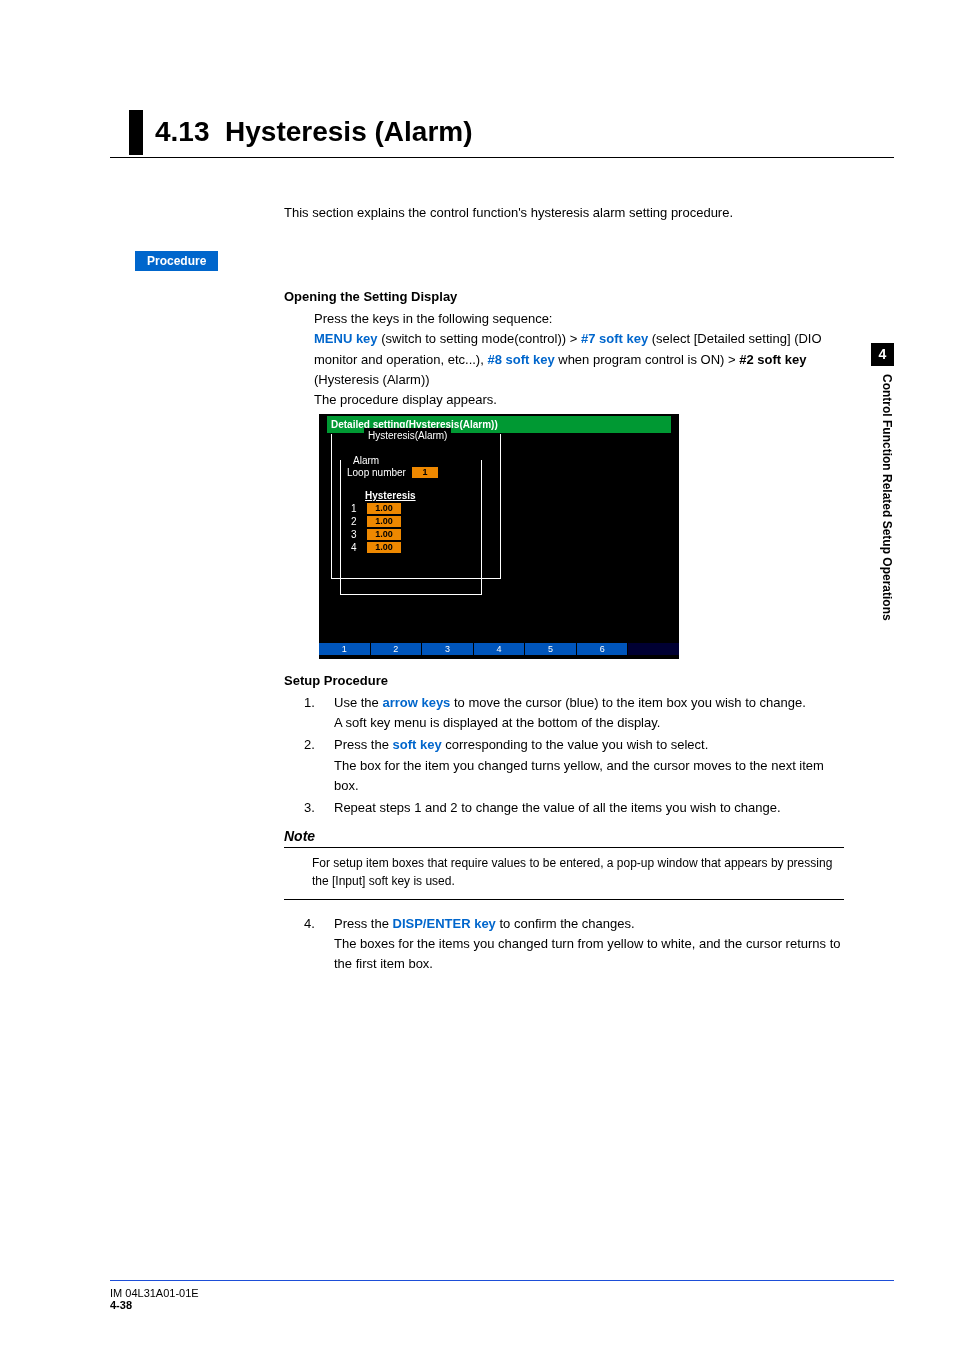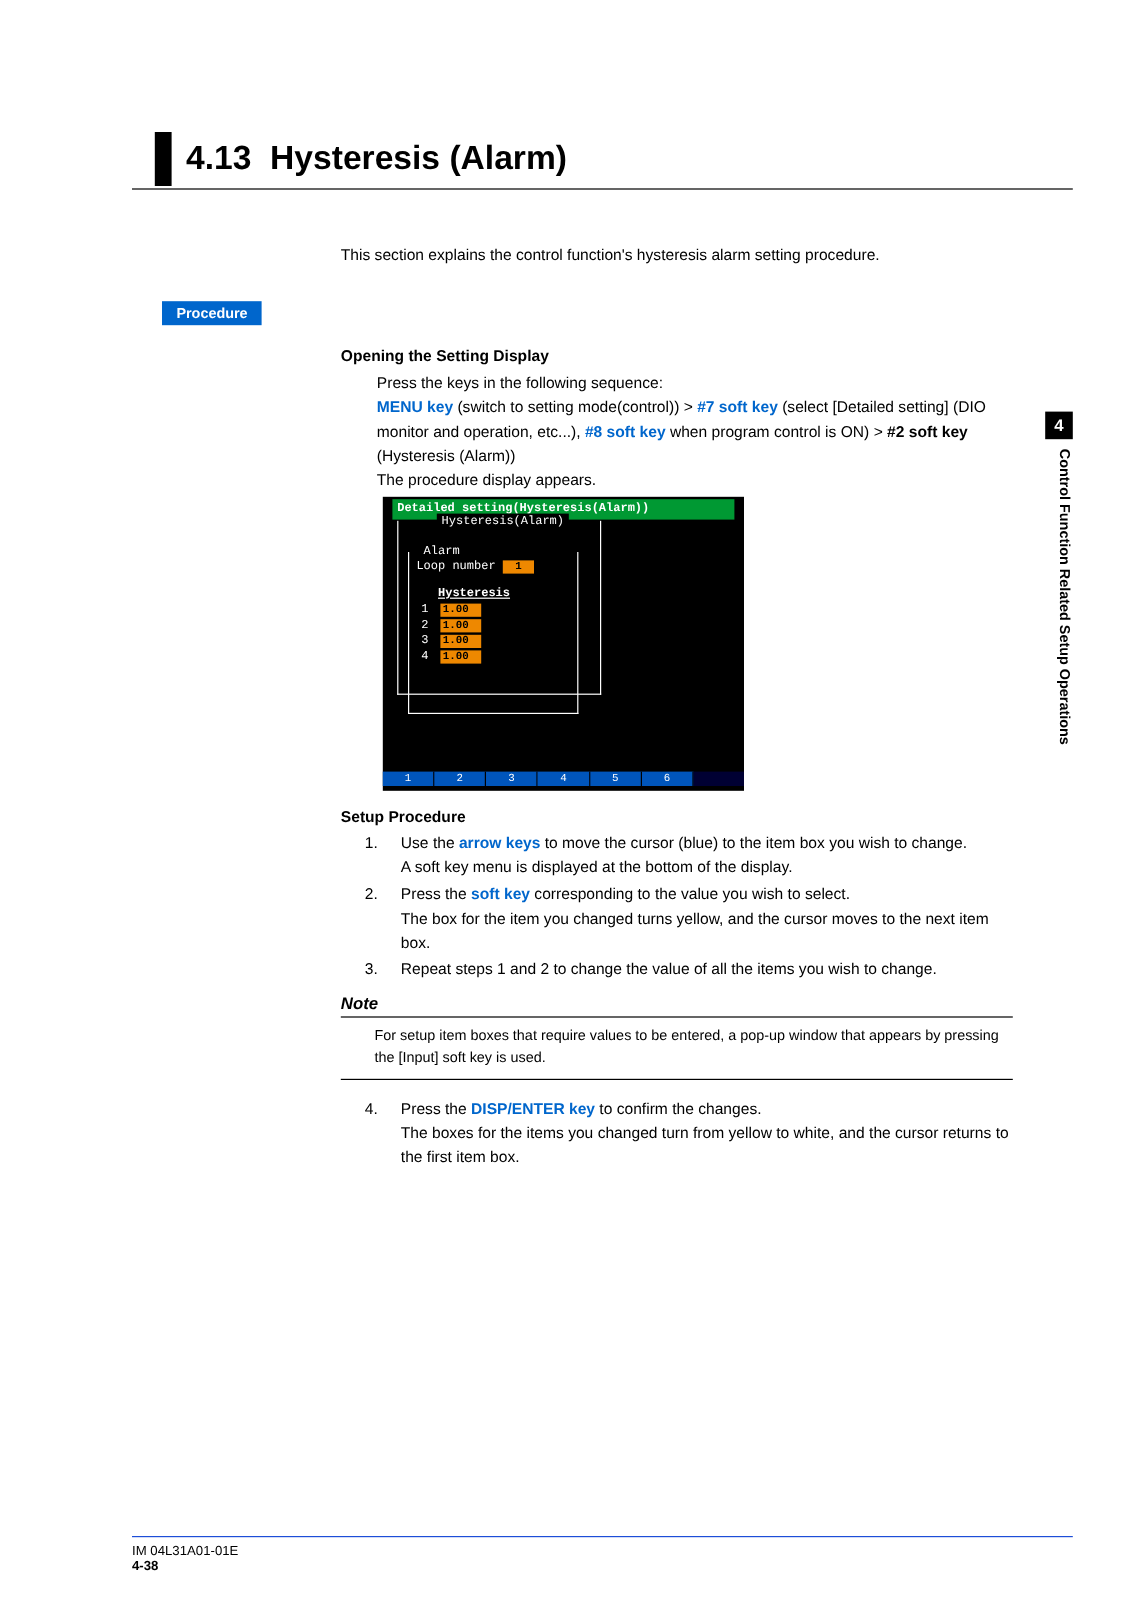--- a/index.html
+++ b/index.html
@@ -72,28 +72,28 @@
     font-weight: bold;
     padding: 3px 12px;
     margin-left: 25px;
     margin-bottom: 10px;
   }
   .sub-head { font-weight: bold; margin-top: 6px; margin-bottom: 2px; }
   .indent1 { margin-left: 30px; }
   .key-blue { color: #0066cc; font-weight: bold; }
   .key-bold { font-weight: bold; }
   .figure {
-    width: 301px;
+    width: 360px;
     height: 245px;
     background: #000;
     margin-left: 5px;
     margin-top: 4px;
     margin-bottom: 12px;
     position: relative;
-    font-family: Liberation Mono, monospace;
+    font-family: Liberation Sans, sans-serif;
     font-size: 11px;
     color: #fff;
   }
   .fig-title {
     position: absolute;
     top: 2px;
     left: 8px;
     right: 8px;
     background: #009933;
     color: #fff;
@@ -152,21 +152,21 @@
     font-weight: bold;
     font-size: 9px;
     padding: 0 2px;
   }
   .hyst-label { text-decoration: underline; font-weight: bold; margin-left: 18px; }
   .hyst-row { display: flex; align-items: center; gap: 6px; margin-left: 4px; }
   .orange-val {
     background: #ee8800;
     color: #000;
     width: 34px;
-    text-align: left;
+    text-align: center;
     font-size: 9px;
     font-weight: bold;
     padding: 0 2px;
   }
   .softkey-bar {
     position: absolute;
     left: 0;
     right: 0;
     bottom: 4px;
     display: flex;

